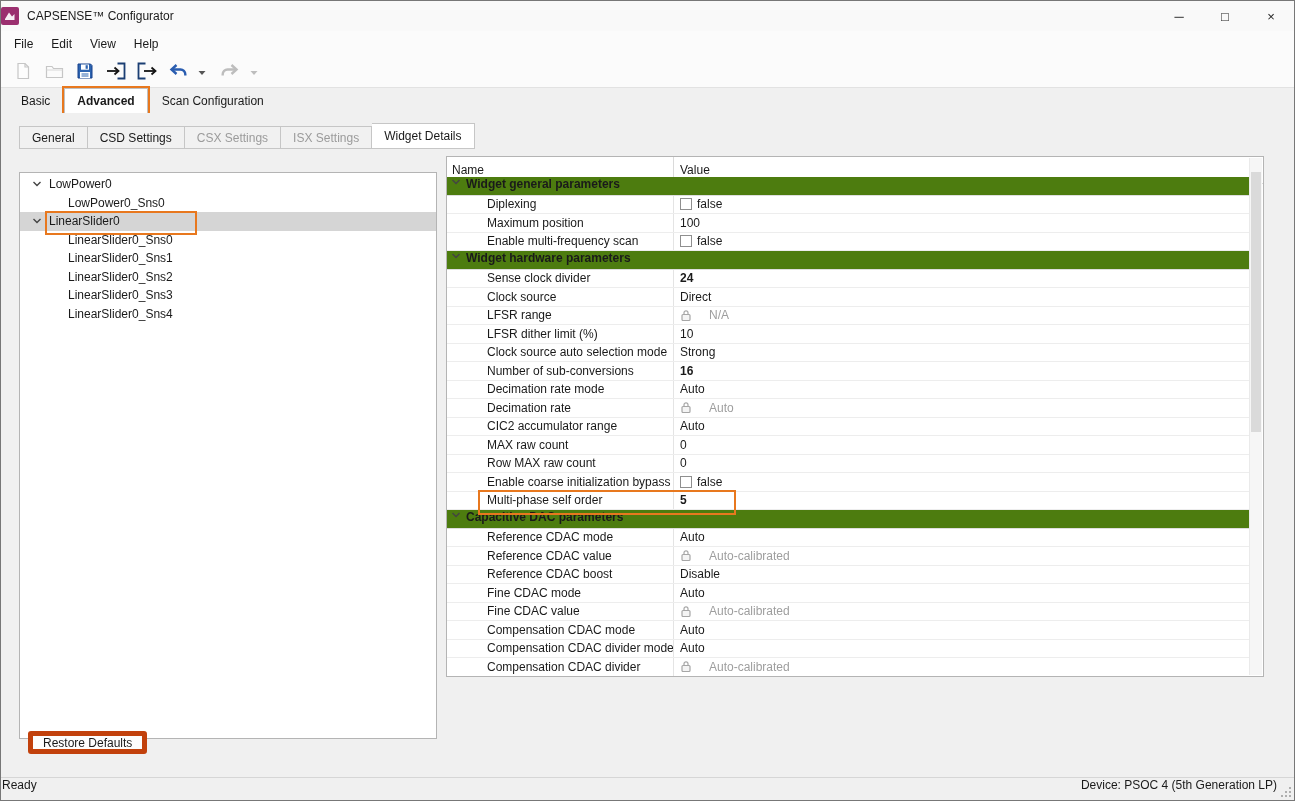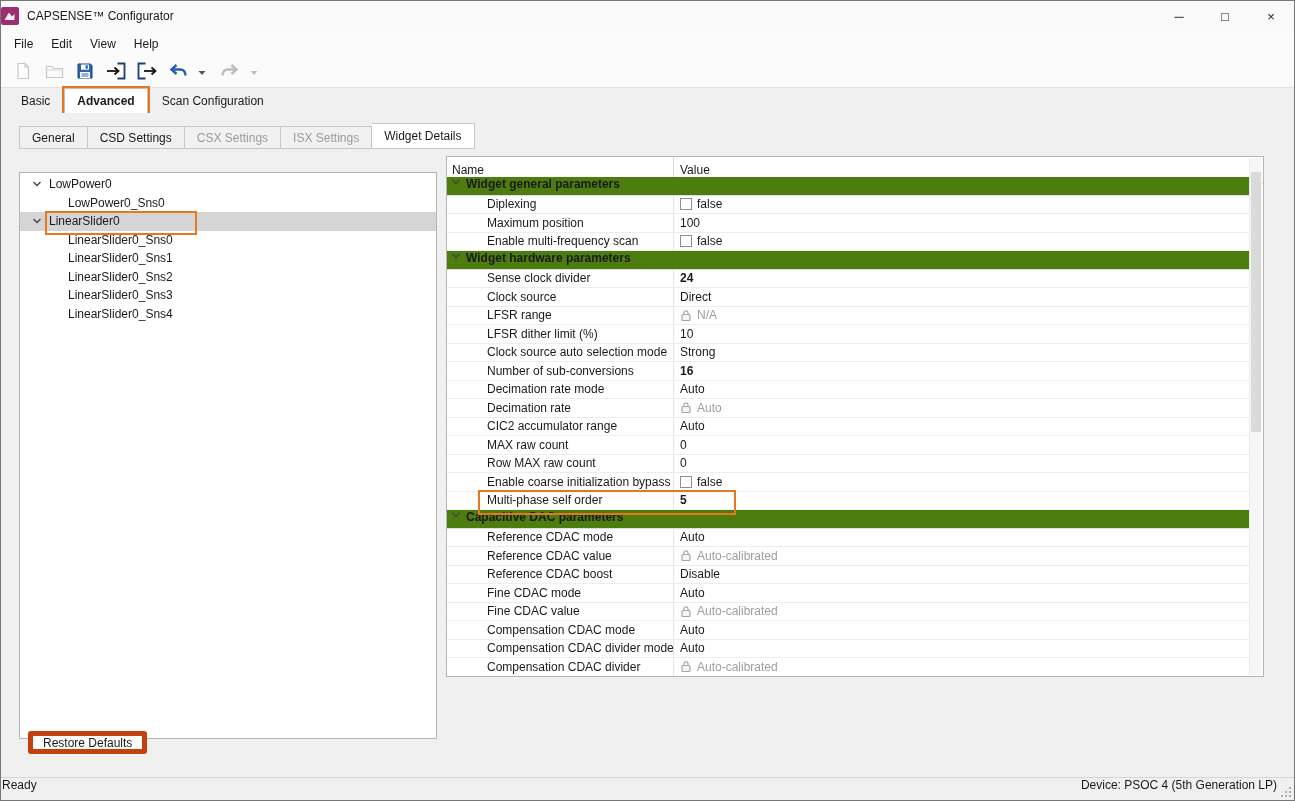--- a/index.html
+++ b/index.html
@@ -56,21 +56,21 @@
   .prop-header { display:flex; height:27px; border-bottom:1px solid #dadada; align-items:center; }
   .ph-name { width:227px; padding-left:5px; border-right:1px solid #dadada; height:100%; display:flex; align-items:center; }
   .ph-value { padding-left:6px; }
   .prop-rows { position:absolute; top:20px; left:0; right:14px; bottom:0; overflow:hidden; }
   .psection { position:relative; height:18.5px; background:#4d7c0f; display:flex; border-bottom:1px solid #dedede; font-weight:bold; }
   .psection .chev { margin-left:4px; margin-right:5px; display:flex; }
   .prow { position:relative; display:flex; height:18.5px; border-bottom:1px solid #ededed; }
   .prow .pname { width:227px; padding-left:40px; border-right:1px solid #e4e4e4; display:flex; align-items:center; overflow:hidden; white-space:nowrap; }
   .prow .pvalue { flex:1; padding-left:6px; display:flex; align-items:center; gap:5px; }
   .pvalue.bold .vtext { font-weight:bold; }
-  .pvalue.locked .vtext { color:#9e9e9e; }
+  .pvalue.locked .vtext { color:#9e9e9e;margin-left:12px; }
   .cb { width:12px; height:12px; border:1px solid #8f8f8f; background:#fff; display:inline-block; flex:none; }
   .lock { display:inline-flex; flex:none; }
   .prow.highlighted::after { content:""; position:absolute; left:31px; top:-1.5px; width:254px; height:21px; border:2px solid var(--highlight,#E8781E); pointer-events:none; z-index:2; }
 
   .scrollbar { position:absolute; top:1px; right:1px; bottom:1px; width:13px; background:#f6f6f6; border-left:1px solid #eaeaea; }
   .thumb { position:absolute; left:1px; right:1px; top:14px; height:260px; background:#dadada; }
 
   
   .statusbar { position:absolute; left:0; right:0; bottom:0; height:23px; border-top:1px solid #d6d6d6; background:#f0f0f0; display:flex; padding:0 1px;gap:22px; }
   .device { margin-left:auto; margin-right:16px; }

